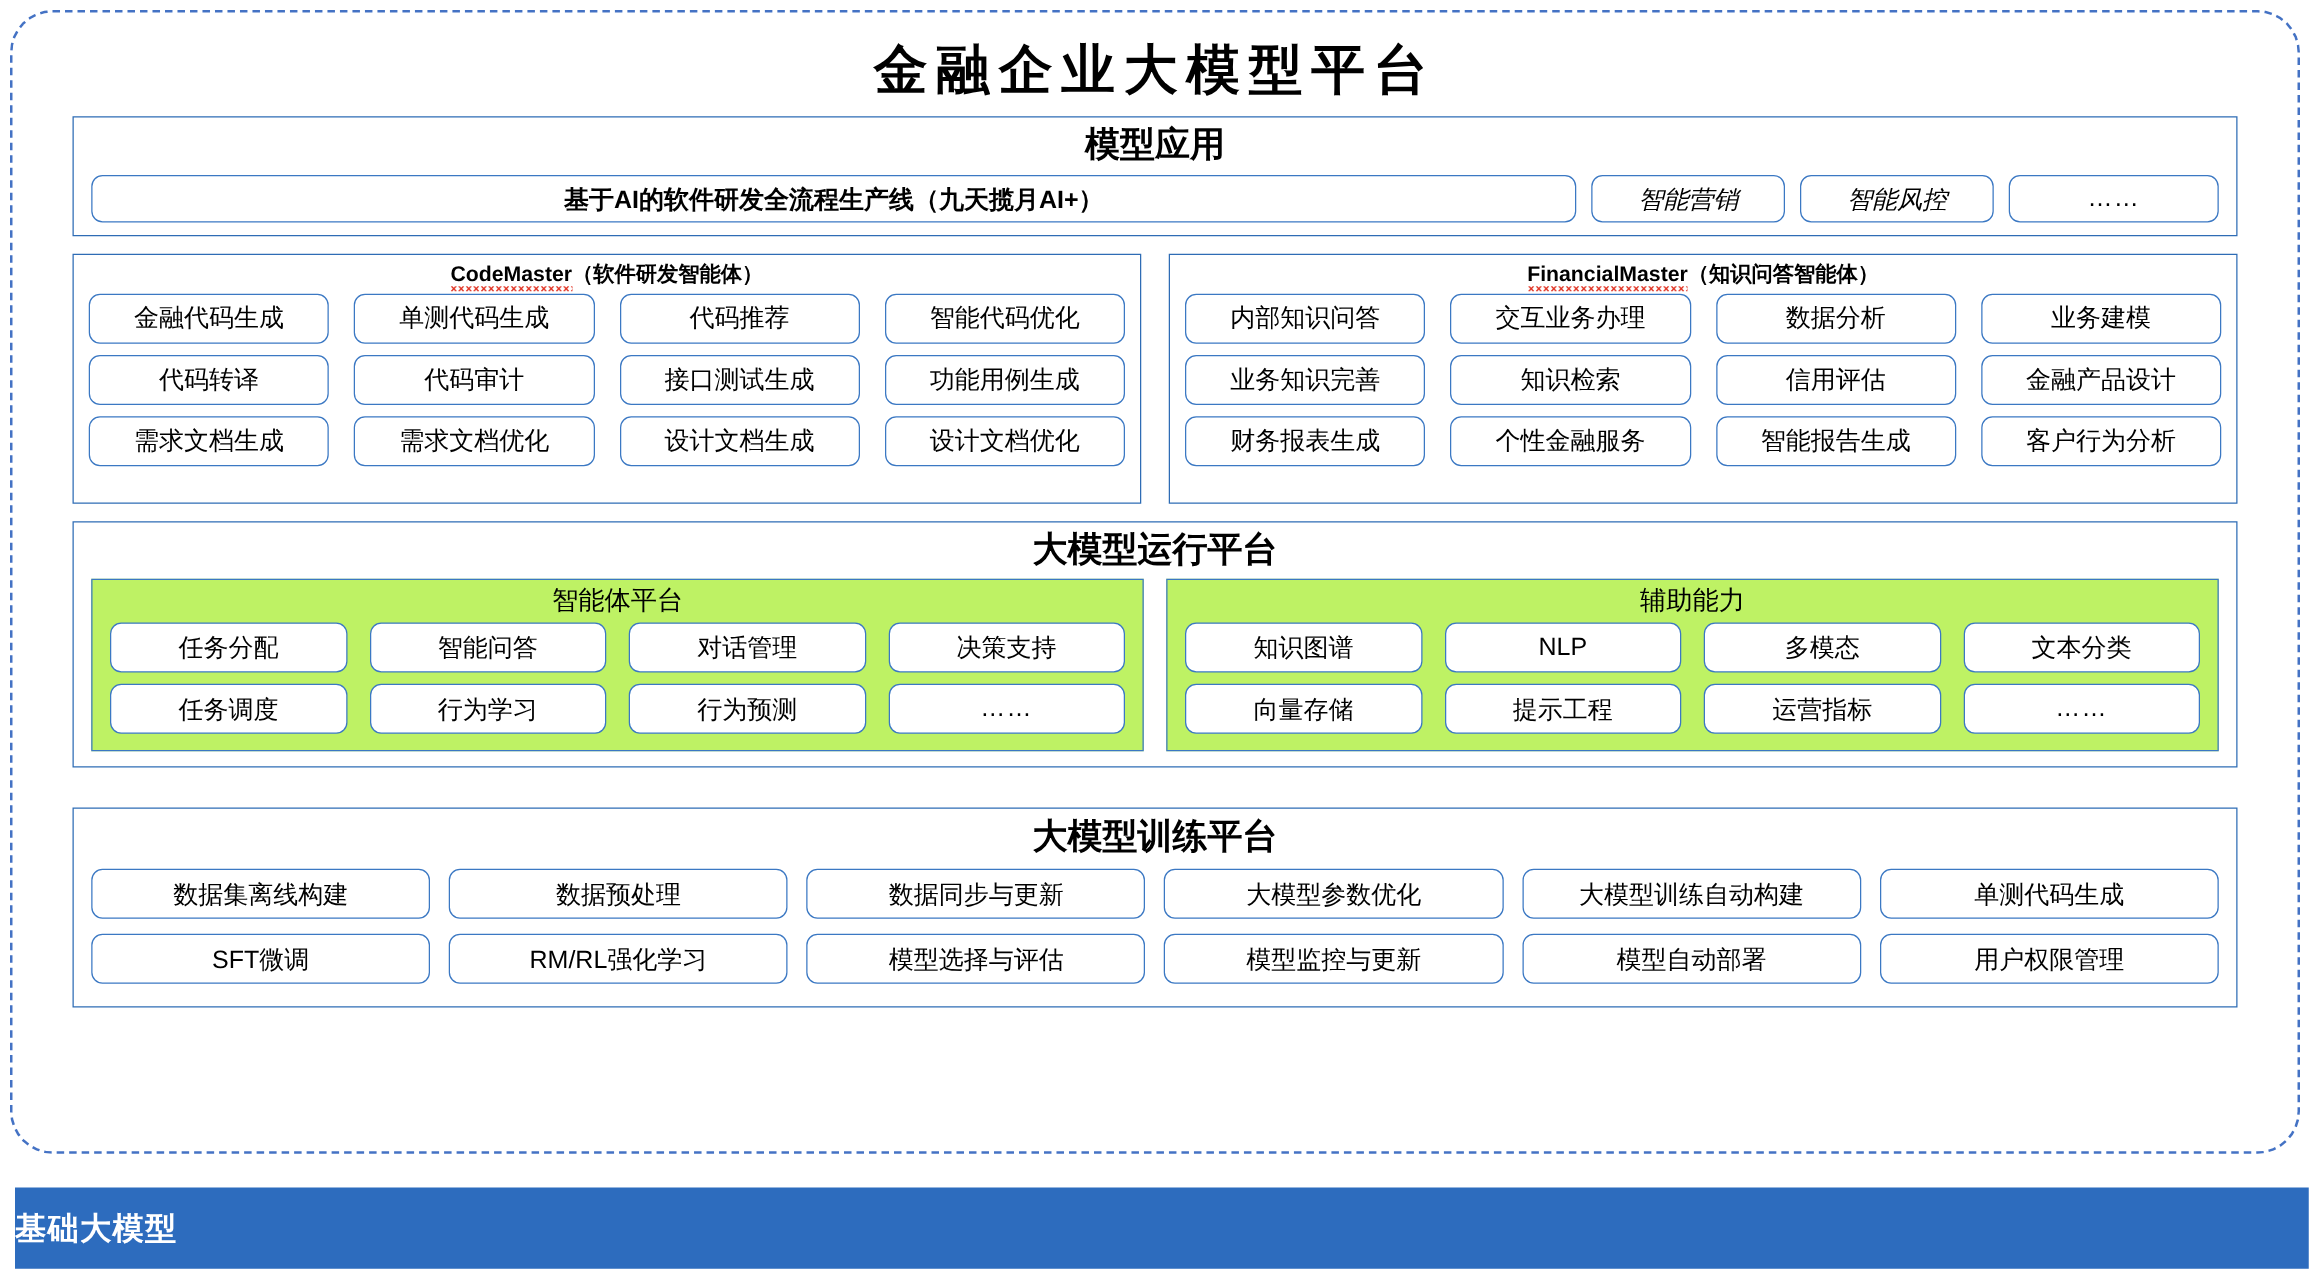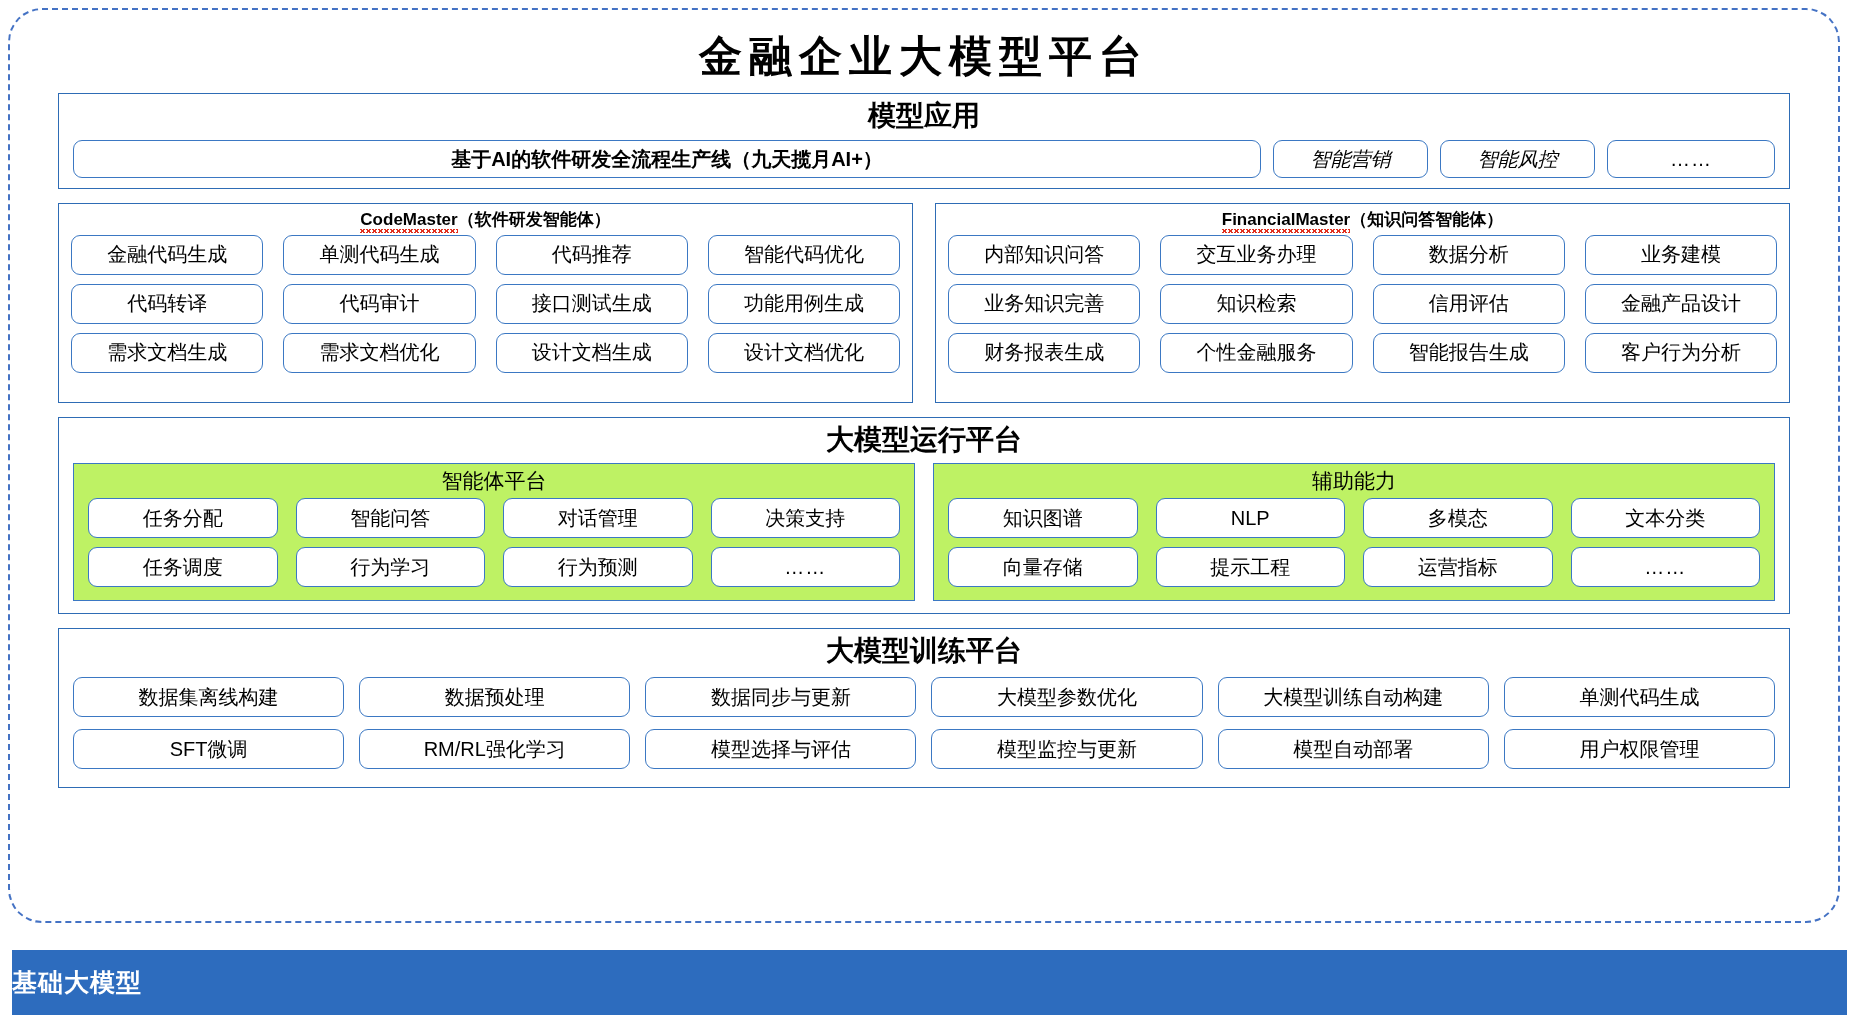--- a/index.html
+++ b/index.html
@@ -203,20 +203,21 @@
     gap: 9px 18px;
     flex: 1 1 auto;
   }
 
   
   .row-train {
     height: 160px;
     display: flex;
     flex-direction: column;
     padding: 7px 14px 12px 14px;
+    margin-top: 18px;
   }
   .row-train .sec-title { margin-bottom: 10px; }
   .train-grid {
     display: grid;
     grid-template-columns: repeat(6, 1fr);
     grid-auto-rows: 42px;
     gap: 10px 15px;
     flex: 1 1 auto;
   }
 

